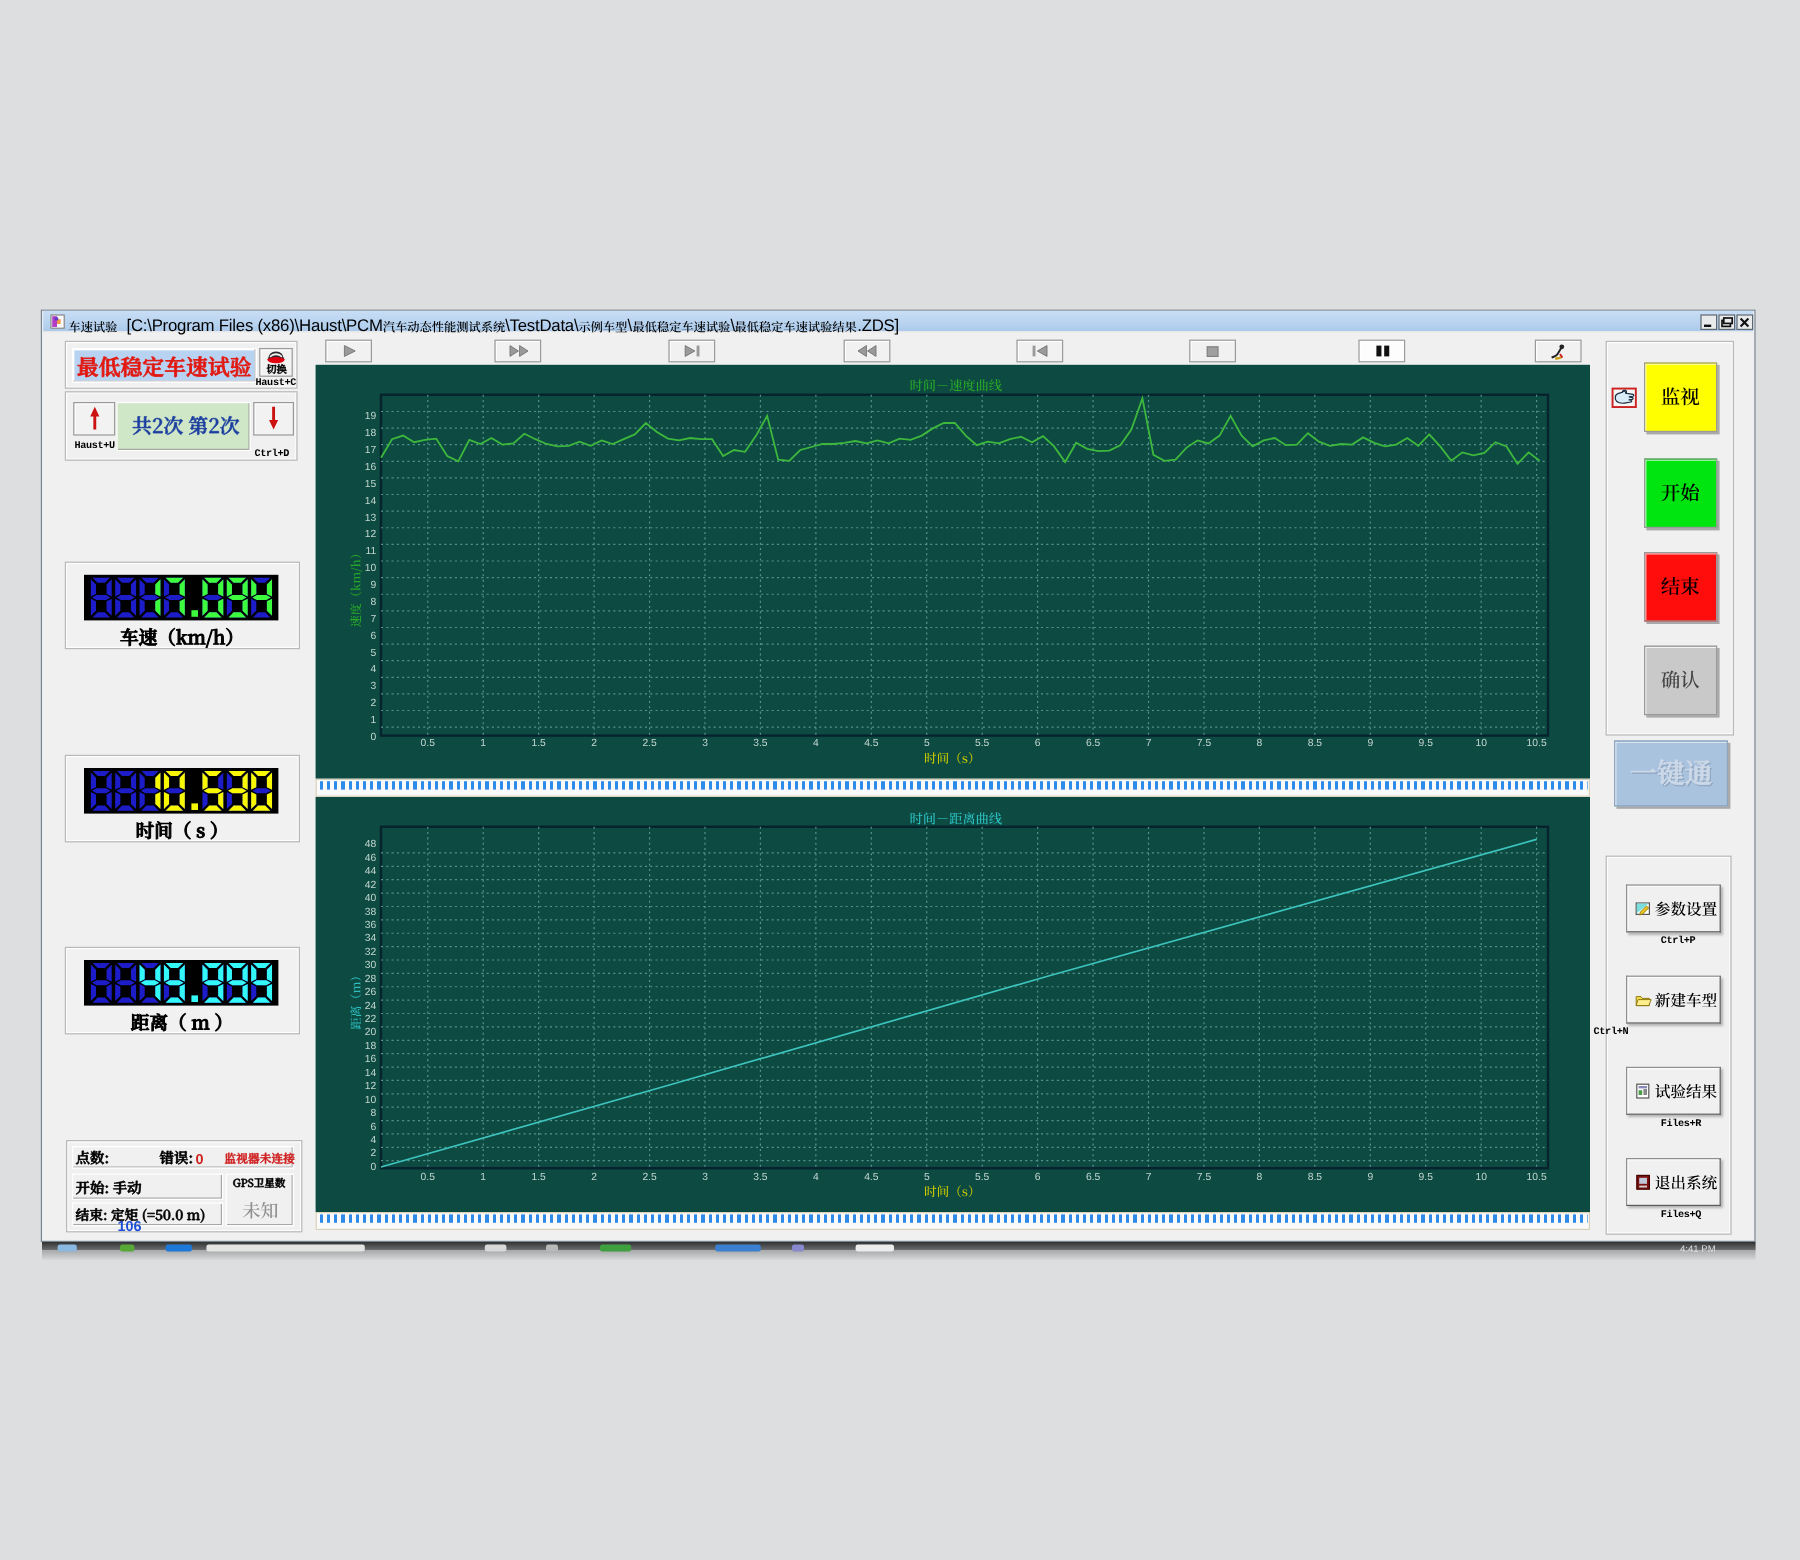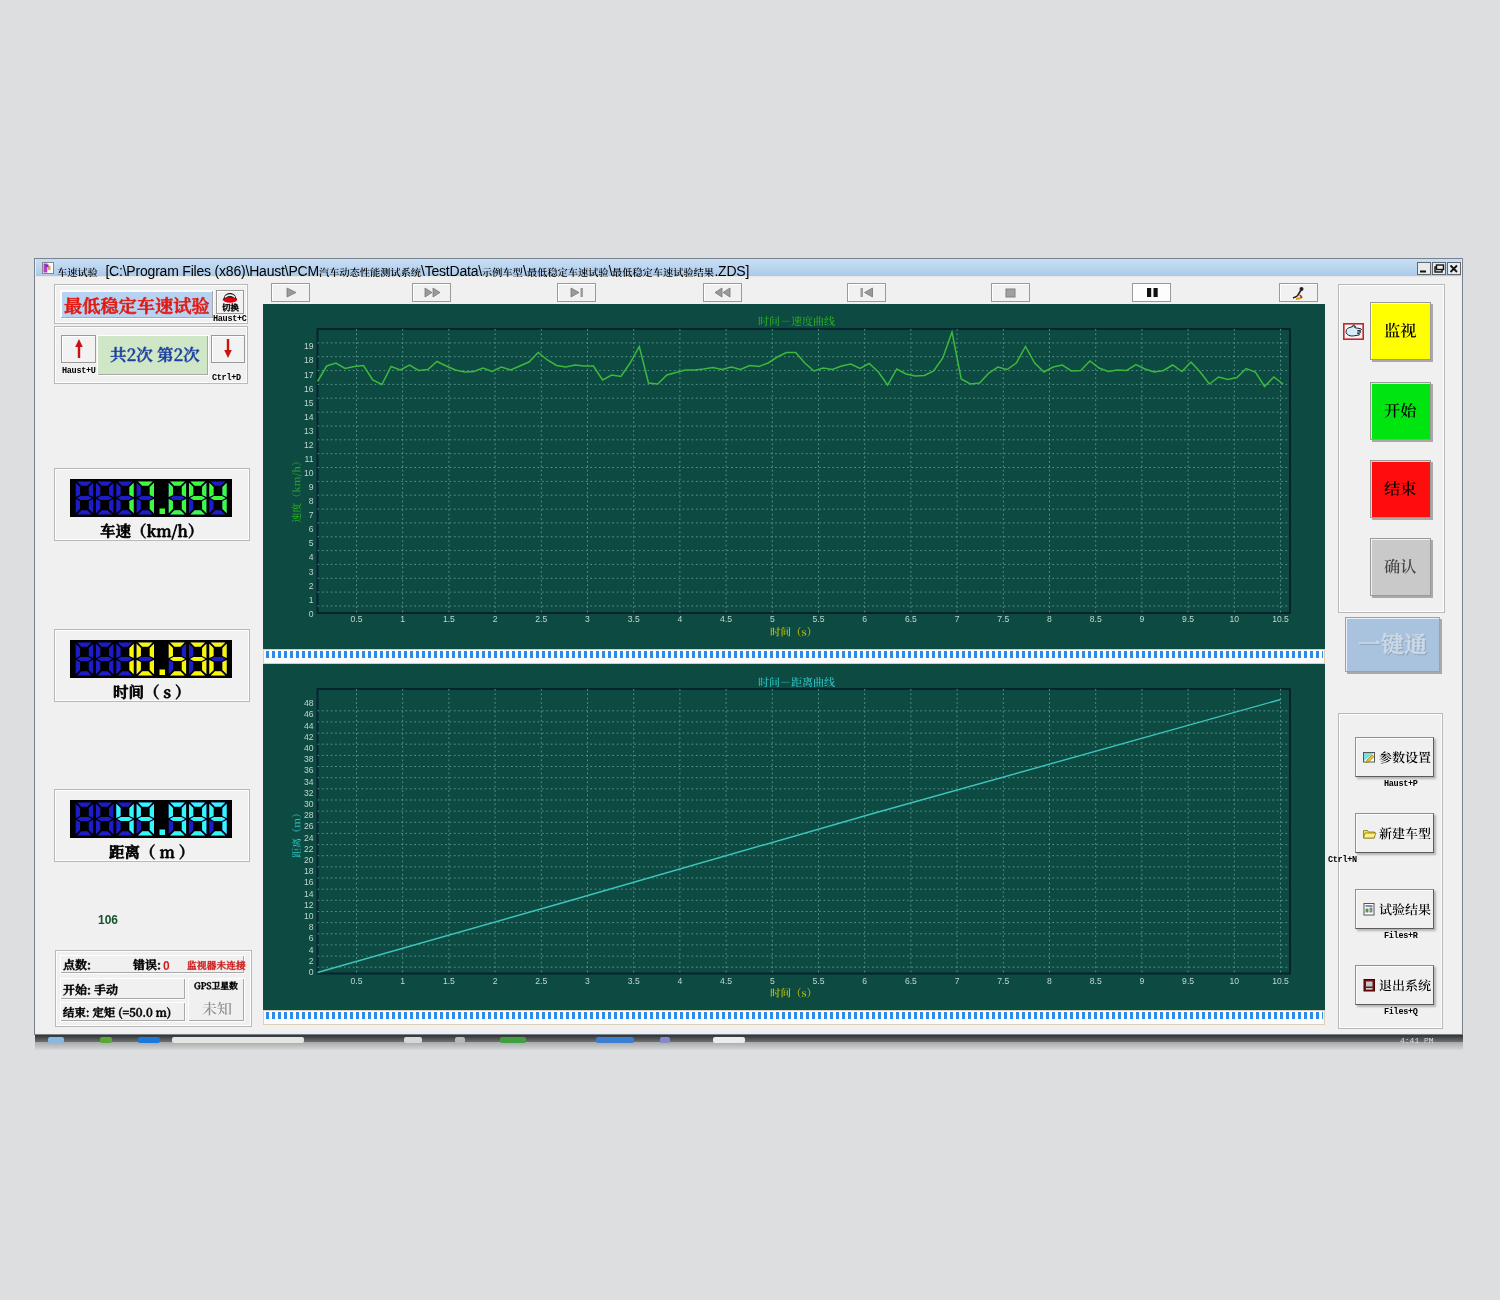--- a/index.html
+++ b/index.html
@@ -1,19 +1,19 @@
 <!DOCTYPE html>
 <html><head><meta charset="utf-8"><style>
 *{margin:0;padding:0;box-sizing:border-box}
 html,body{width:1500px;height:1300px;background:#dcdee0;font-family:"Liberation Sans",sans-serif;position:relative;overflow:hidden}
 .t{position:absolute;overflow:visible}
 .ti{display:inline-block;overflow:visible}
 .ctl{position:absolute;font:bold 8.5px "Liberation Mono",monospace;color:#000;letter-spacing:-0.3px}
 .num{position:absolute;font:bold 12px "Liberation Sans",sans-serif}
-.tray{position:absolute;left:1400px;top:1036px;font-size:8px;font-family:Liberation Mono, monospace;color:#ddd}
+.tray{position:absolute;left:1400px;top:1036px;font-size:8px;font-family:Liberation Sans, sans-serif;color:#ddd}
 #win{position:absolute;left:34px;top:258px;width:1429px;height:777px;background:#f0f0f0;border:1px solid #79838d;box-shadow:0 0 0 1px #e9eef3 inset}
 #tbar{position:absolute;left:1px;top:0;right:1px;height:18px;background:linear-gradient(180deg,#c9def5 0%,#b5d1ee 70%,#aac9ea 100%);border-bottom:1px solid #e6e6e6}
 .panel{position:absolute;border:1px solid #b9b9b9;box-shadow:1px 1px 0 #fdfdfd inset,-1px -1px 0 #fdfdfd inset}
 .sunk{position:absolute;border:1px solid #ffffff;box-shadow:-1px -1px 0 #a8a8a8 inset}
 .box3{position:absolute;background:#f2f2f2;border:1px solid #9a9a9a;box-shadow:1px 1px 0 #fff inset}
 .btn{position:absolute;background:#f0f0f0;border:1px solid #8f8f8f;border-right-color:#5c5c5c;border-bottom-color:#5c5c5c;box-shadow:1px 1px 0 #fcfcfc inset,2px 2px 2px rgba(0,0,0,.25)}
 .cbtn{position:absolute;border:1px solid #9a9a9a;box-shadow:1px 1px 0 rgba(255,255,255,.75) inset,2px 2px 0 #a9a9a9}
 </style></head><body>
 <svg width="0" height="0" style="position:absolute">
     <defs>
@@ -327,21 +327,21 @@
 <div class="sunk" style="left:60px;top:978px;width:126px;height:22px"></div>
 <div class="sunk" style="left:60px;top:1002px;width:126px;height:20px"></div>
 <div class="sunk" style="left:188px;top:978px;width:57px;height:44px"></div>
 <svg class="t" style="left:63.0px;top:957.3px" width="30" height="16">
     <g transform="translate(0,12.2) scale(0.04800)" fill="#000" stroke="#000" stroke-width="14">
       <use href="#u70b9" x="0"></use>
       <use href="#u6570" x="250"></use>
       <use href="#u003a" x="500"></use>
     </g>
   </svg>
-<div class="num" style="left:98px;top:913px;color:#14532d">106</div>
+<div class="num" style="left:98px;top:1015px;color:#1d4ed8">106</div>
 <svg class="t" style="left:133.0px;top:957.3px" width="30" height="16">
     <g transform="translate(0,12.2) scale(0.04800)" fill="#000" stroke="#000" stroke-width="14">
       <use href="#u9519" x="0"></use>
       <use href="#u8bef" x="250"></use>
       <use href="#u003a" x="500"></use>
     </g>
   </svg>
 <div class="num" style="left:163px;top:959px;color:#cc2222">0</div>
 <svg class="t" style="left:187.0px;top:958.5px" width="61" height="13">
     <g transform="translate(0,10.0) scale(0.03920)" fill="#d02020" stroke="#d02020" stroke-width="14">
@@ -704,21 +704,21 @@
     <rect x="3" y="9" width="6.5" height="1.6" fill="#d0d0d0"></rect>
   </svg>
 <svg class="t" style="left:1379.0px;top:977.2px" width="54" height="18">
     <g transform="translate(0,13.3) scale(0.05200)" fill="#000">
       <use href="#u9000" x="0"></use>
       <use href="#u51fa" x="250"></use>
       <use href="#u7cfb" x="500"></use>
       <use href="#u7edf" x="750"></use>
     </g>
   </svg>
-<div class="ctl" style="left:1384px;top:779px">Haust+P</div>
+<div class="ctl" style="left:1384px;top:779px">Ctrl+P</div>
 <div class="ctl" style="left:1328px;top:855px">Ctrl+N</div>
 <div class="ctl" style="left:1384px;top:931px">Files+R</div>
 <div class="ctl" style="left:1384px;top:1007px">Files+Q</div>
 <div class="t" style="left:35px;top:1035px;width:1428px;height:7px;background:linear-gradient(180deg,#2f3133,#56585a 60%,#6e7072)"></div>
 <div class="t" style="left:35px;top:1042px;width:1428px;height:8px;background:linear-gradient(180deg,#a6a8aa,#d6d8da)"></div>
 <div class="t" style="left:48px;top:1037px;width:16px;height:6px;background:#8ab8e0;border-radius:2px"></div>
 <div class="t" style="left:100px;top:1037px;width:12px;height:6px;background:#58a838;border-radius:2px"></div>
 <div class="t" style="left:138px;top:1037px;width:22px;height:6px;background:#1e78d8;border-radius:2px"></div>
 <div class="t" style="left:172px;top:1037px;width:132px;height:6px;background:#e4e4e2;border-radius:2px"></div>
 <div class="t" style="left:404px;top:1037px;width:18px;height:6px;background:#d8d8d8;border-radius:2px"></div>

